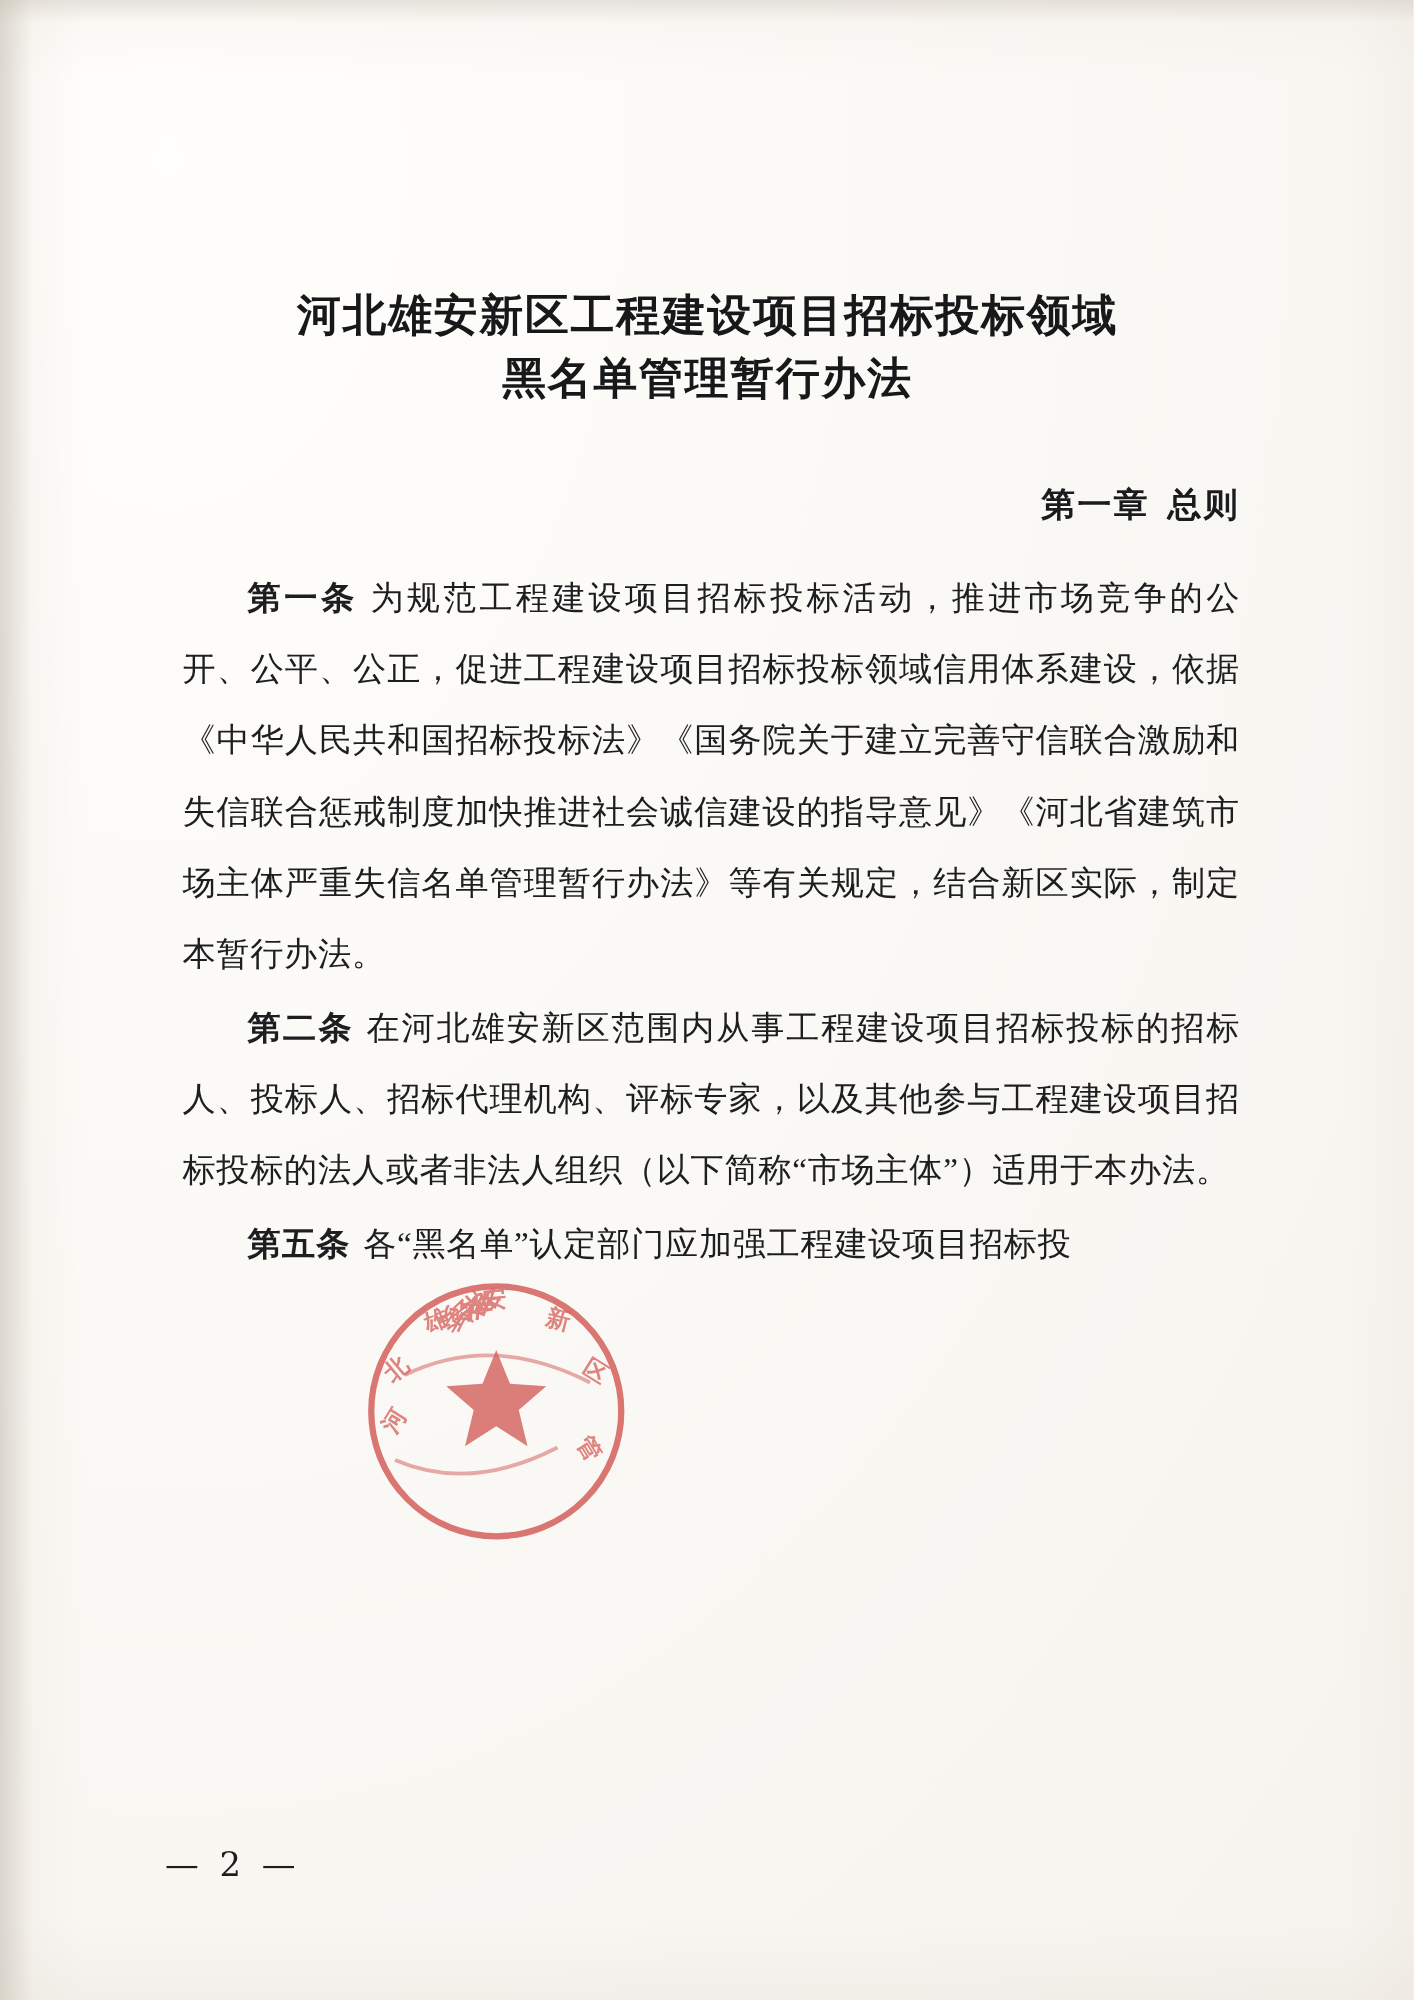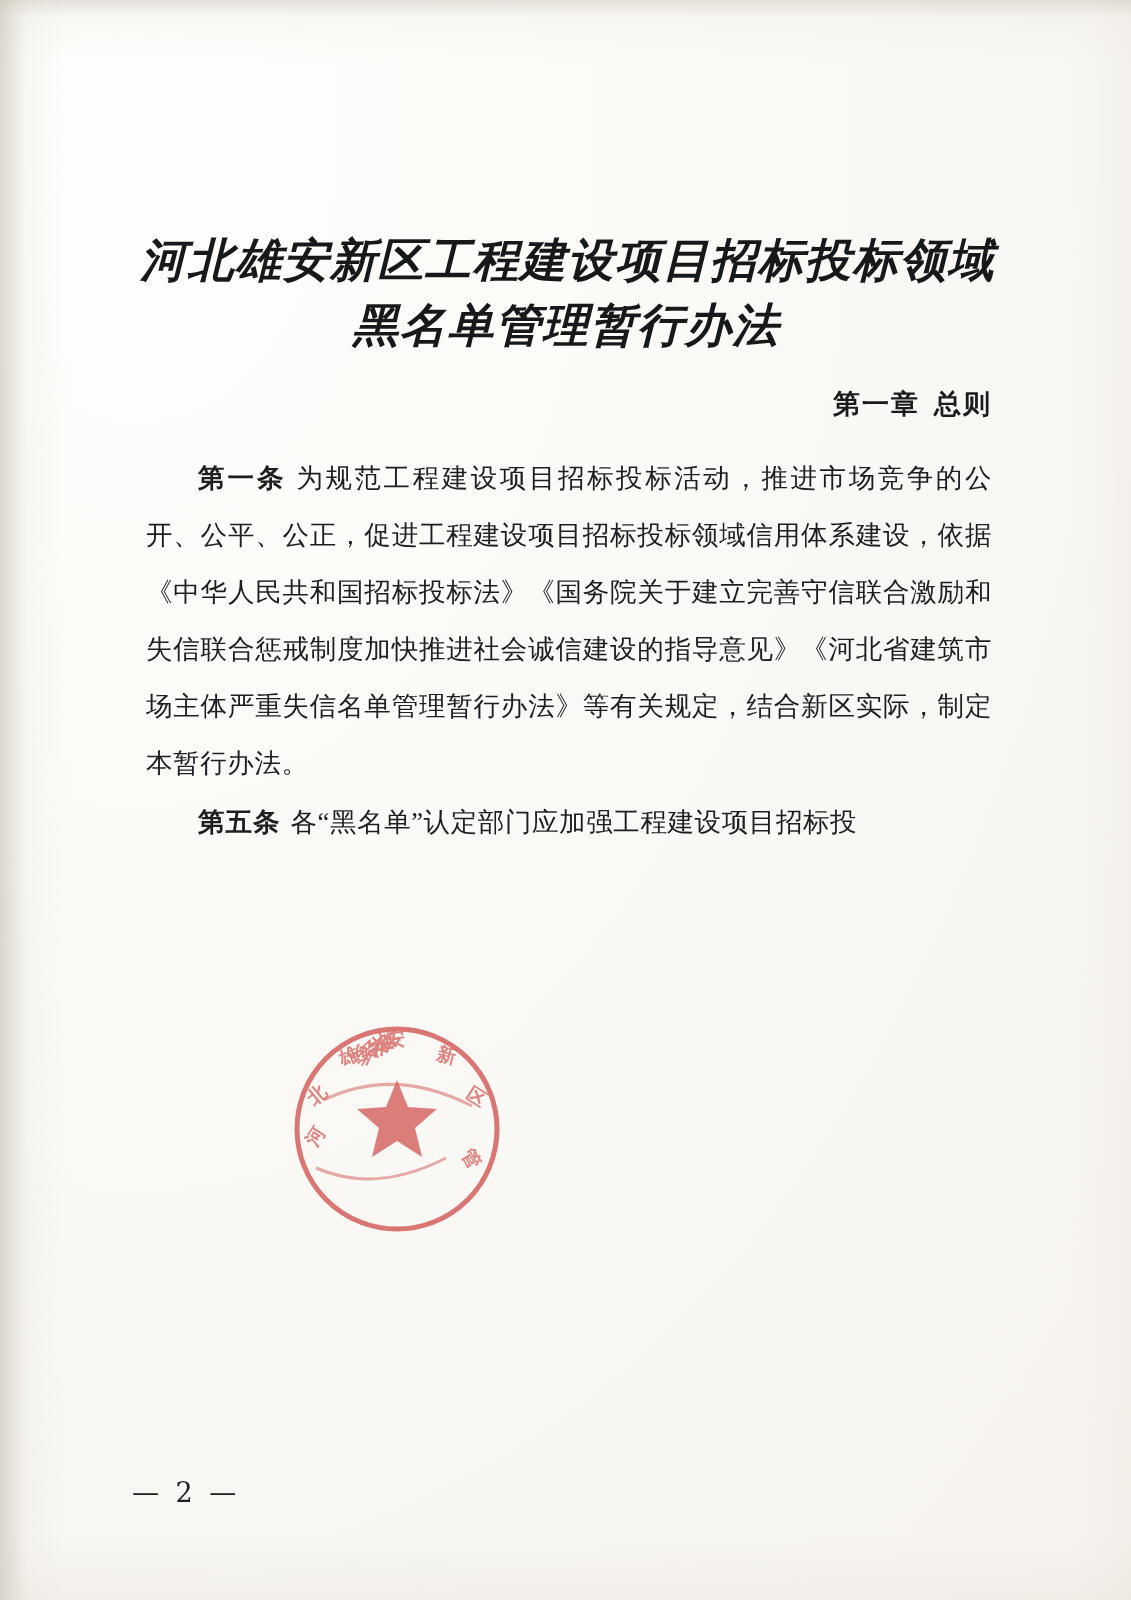--- a/index.html
+++ b/index.html
@@ -41,26 +41,25 @@
   .title-block {
     position: absolute;
     left: 140px;
     top: 228px;
     width: 852px;
     text-align: center;
   }
   .doc-title-line {
     font-family: "DejaVu Serif", serif;
     font-weight: bold;
-    font-size: 46px;
+    font-size: 35px;
     letter-spacing: 1.5px;
     color: #17181a;
     line-height: 1.42;
     white-space: nowrap;
-    font-style: italic;
   }
   .chapter-heading {
     position: absolute;
     left: 140px;
     top: 386px;
     width: 852px;
     text-align: right;
     font-size: 27px;
     font-weight: bold;
     color: #1a1b1d;
@@ -140,20 +139,23 @@
 
     <div class="chapter-heading">
       <span class="ch-label">第一章</span><span>总则</span>
     </div>
 
     <div class="body-text">
       <p class="para">
         <span class="art-no">第一条</span><span>为规范工程建设项目招标投标活动，推进市场竞争的公开、公平、公正，促进工程建设项目招标投标领域信用体系建设，依据《中华人民共和国招标投标法》《国务院关于建立完善守信联合激励和失信联合惩戒制度加快推进社会诚信建设的指导意见》《河北省建筑市场主体严重失信名单管理暂行办法》等有关规定，结合新区实际，制定本暂行办法。</span>
       </p>
       <p class="para">
+        <span class="art-no">第二条</span><span>在河北雄安新区范围内从事工程建设项目招标投标的招标人、投标人、招标代理机构、评标专家，以及其他参与工程建设项目招标投标的法人或者非法人组织（以下简称“市场主体”）适用于本办法。</span>
+      </p>
+      <p class="para">
         <span class="art-no">第五条</span><span>各“黑名单”认定部门应加强工程建设项目招标投</span>
       </p>
     </div>
 
     <div class="seal">
       <svg width="222" height="222" viewBox="0 0 222 222" xmlns="http://www.w3.org/2000/svg">
         <g fill="none" stroke="#c8302c" stroke-width="5" opacity="0.9">
           <circle cx="111" cy="111" r="100"></circle>
         </g>
         <g fill="#c8302c" opacity="0.85">

